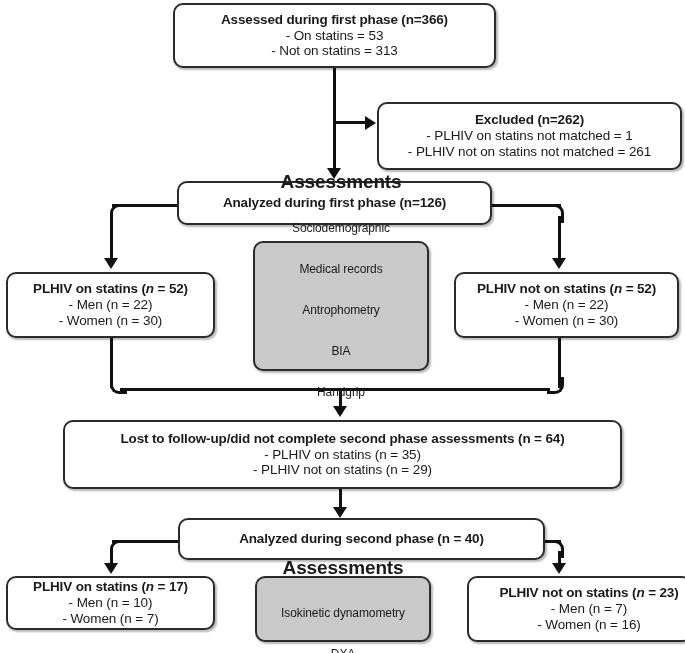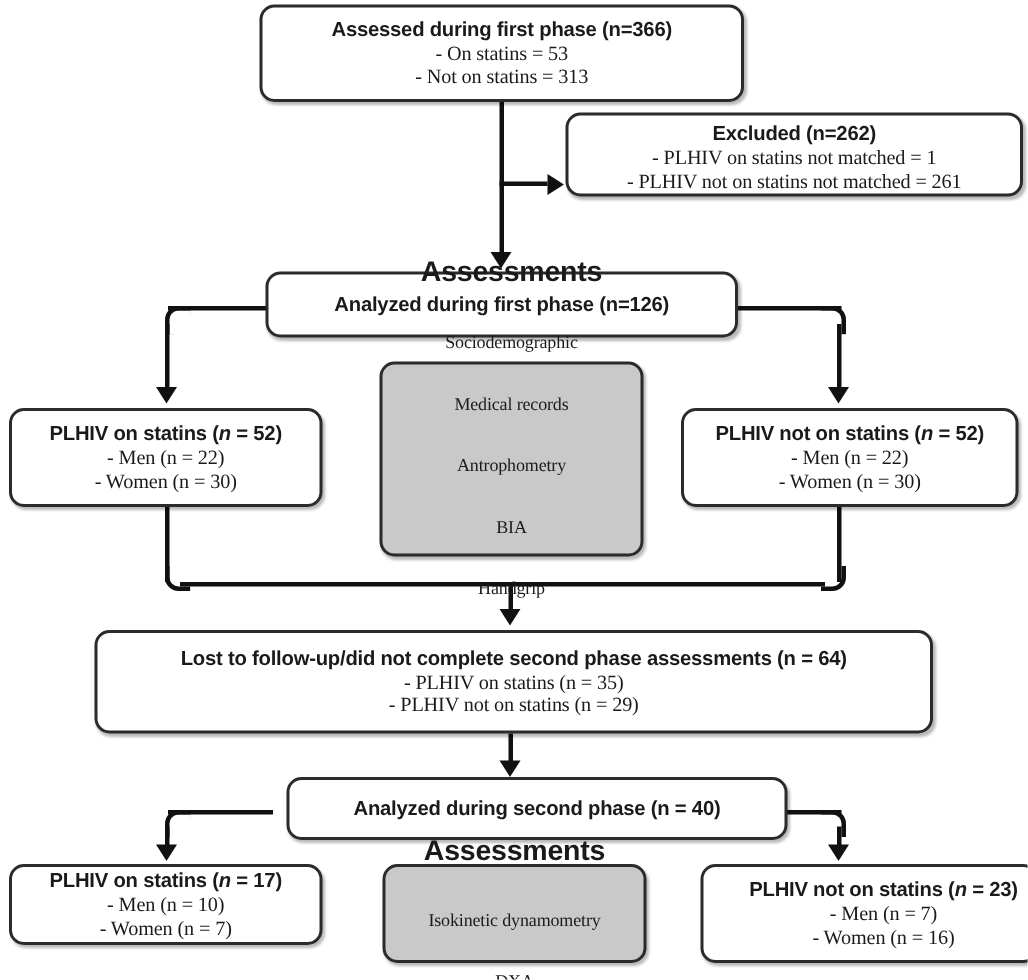--- a/index.html
+++ b/index.html
@@ -17,21 +17,21 @@
     flex-direction:column;
     align-items:center;
     justify-content:center;
     text-align:center;
     line-height:1.18;
     z-index:3;
   }
   .box.gray{background:#c9c9c9;}
   .hdr{font-weight:bold;font-size:13.5px;letter-spacing:-.15px;white-space:nowrap;}
   .hdr .it{font-style:italic;}
-  .ln{font-size:13.5px;white-space:nowrap;letter-spacing:-.1px;font-family:Liberation Serif, serif;}
+  .ln{font-size:13.5px;white-space:nowrap;letter-spacing:-.1px;}
   .gray .hdr{font-size:19px;}
   .gray .ln{font-size:12px;margin-top:27px;}
 
   
   .vline{position:absolute;background:#111;width:3px;z-index:1;}
   .hline{position:absolute;background:#111;height:3px;z-index:1;}
   .arrow-d{position:absolute;width:0;height:0;border-left:7px solid transparent;border-right:7px solid transparent;border-top:11px solid #111;z-index:2;}
   .arrow-r{position:absolute;width:0;height:0;border-top:7px solid transparent;border-bottom:7px solid transparent;border-left:11px solid #111;z-index:2;}
 
   
@@ -51,21 +51,21 @@
     <div class="ln">- On statins = 53</div>
     <div class="ln">- Not on statins = 313</div>
   </div>
 
   <div class="vline" style="left:333px;top:68px;height:100px;"></div>
   <div class="arrow-d" style="left:327px;top:168px;"></div>
 
   <div class="hline" style="left:333px;top:121px;width:32px;"></div>
   <div class="arrow-r" style="left:365px;top:116px;"></div>
 
-  <div class="box" style="left:377px;top:75px;width:305px;height:56px;justify-content:flex-end;">
+  <div class="box" style="left:377px;top:102px;width:305px;height:68px;">
     <div class="hdr">Excluded (n=262)</div>
     <div class="ln">- PLHIV on statins not matched = 1</div>
     <div class="ln">- PLHIV not on statins not matched = 261</div>
   </div>
 
   <div class="box" style="left:177px;top:181px;width:315px;height:44px;">
     <div class="hdr">Analyzed during first phase (n=126)</div>
   </div>
 
   <div class="hline" style="left:112px;top:204px;width:68px;"></div>
@@ -110,21 +110,21 @@
 
   <div class="box" style="left:63px;top:420px;width:559px;height:69px;">
     <div class="hdr">Lost to follow-up/did not complete second phase assessments (n = 64)</div>
     <div class="ln">- PLHIV on statins (n = 35)</div>
     <div class="ln">- PLHIV not on statins (n = 29)</div>
   </div>
 
   <div class="vline" style="left:339px;top:489px;height:20px;"></div>
   <div class="arrow-d" style="left:333px;top:507px;"></div>
 
-  <div class="box" style="left:178px;top:518px;width:334px;height:42px;margin-left:13px;">
+  <div class="box" style="left:178px;top:518px;width:367px;height:42px;">
     <div class="hdr">Analyzed during second phase (n = 40)</div>
   </div>
 
   <div class="hline" style="left:112px;top:540px;width:70px;"></div>
   <div class="elbow tl" style="left:110px;top:540px;width:14px;height:15px;"></div>
   <div class="vline" style="left:110px;top:551px;height:14px;"></div>
   <div class="arrow-d" style="left:104px;top:563px;"></div>
 
   <div class="hline" style="left:505px;top:540px;width:56px;"></div>
   <div class="elbow tr" style="left:547px;top:540px;width:14px;height:15px;"></div>

